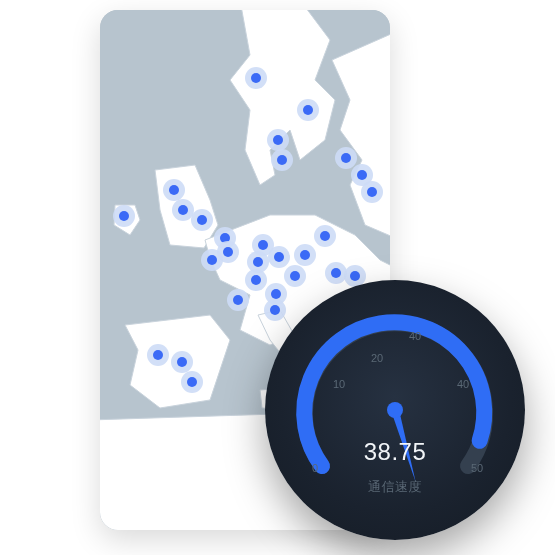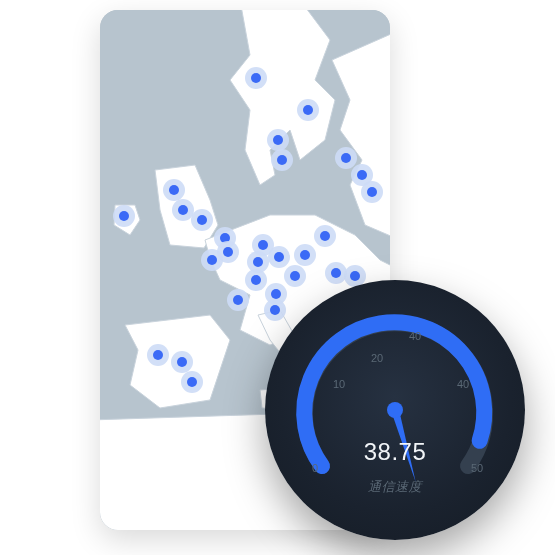--- a/index.html
+++ b/index.html
@@ -59,21 +59,20 @@
     letter-spacing: 0.5px;
   }
   .gauge-label {
     position: absolute;
     left: 50%;
     top: 198px;
     transform: translateX(-50%);
     color: #5a6875;
     font-size: 13px;
     letter-spacing: 0.5px;
-    font-style: italic;
   }
 </style>
 </head>
 <body>
 
 <div class="card">
   <svg viewBox="0 0 290 520" width="290" height="520">
     <rect width="290" height="520" fill="#b7c4ce"></rect>
 
     <g fill="#ffffff" stroke="#c9d3dc" stroke-width="1">

